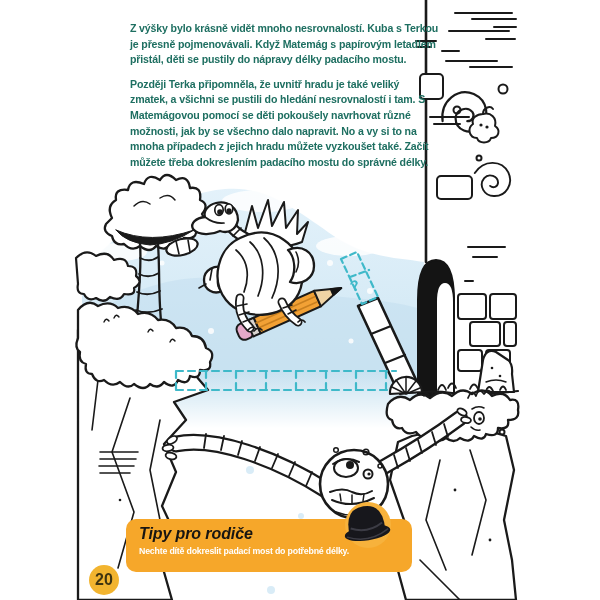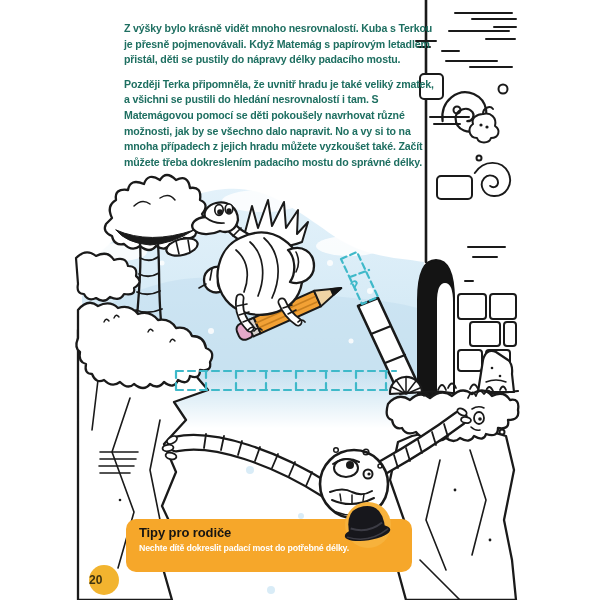--- a/index.html
+++ b/index.html
@@ -6,38 +6,38 @@
   .page{
     position:relative;width:600px;height:600px;background:#ffffff;overflow:hidden;
     font-family:"Liberation Sans","DejaVu Sans",sans-serif;
   }
   .scene{position:absolute;left:0;top:0;width:600px;height:600px;}
   .story{
     position:absolute;left:112px;top:21px;width:327px;z-index:3;
     color:#1E6F61;font-size:10.6px;line-height:15.6px;font-weight:700;
     letter-spacing:-0.15px;
   }
-  .story p{margin:0 0 9px 12px;}
+  .story p{margin:0 0 9px 18px;}
   .tips-box{
     position:absolute;left:126px;top:519px;width:286px;height:53px;z-index:4;
     background:#F6A72A;border-radius:10px;box-sizing:border-box;
     padding:6px 5px 6px 13px;
   }
   .tips-title{
-    color:#171512;font-size:13px;font-weight:bold;letter-spacing:-0.1px;margin:0 0 2px 0;
+    color:#171512;font-size:16px;font-weight:bold;letter-spacing:-0.1px;margin:0 0 2px 0;font-style:italic;
   }
   .tips-line{
     color:#ffffff;font-size:8.8px;line-height:13.5px;font-weight:bold;
     letter-spacing:-0.2px;white-space:nowrap;
   }
   .hat-wrap{position:absolute;right:8px;top:-26px;width:76px;height:64px;}
   .page-badge{
     position:absolute;left:89px;top:565px;width:30px;height:30px;z-index:4;
-    background:#F2B42F;border-radius:50%;display:flex;align-items:center;justify-content:flex-start;
-    color:#3F3410;font-size:12px;font-weight:bold;
+    background:#F2B42F;border-radius:50%;display:flex;align-items:center;justify-content:center;
+    color:#3F3410;font-size:16px;font-weight:bold;
   }
 </style>
 </head>
 <body>
 
 <div class="page">
 
   <svg class="scene" viewBox="0 0 600 600" stroke-linecap="round" stroke-linejoin="round">
     <defs>
       <linearGradient id="skyGrad" x1="0" y1="0" x2="0" y2="1">

